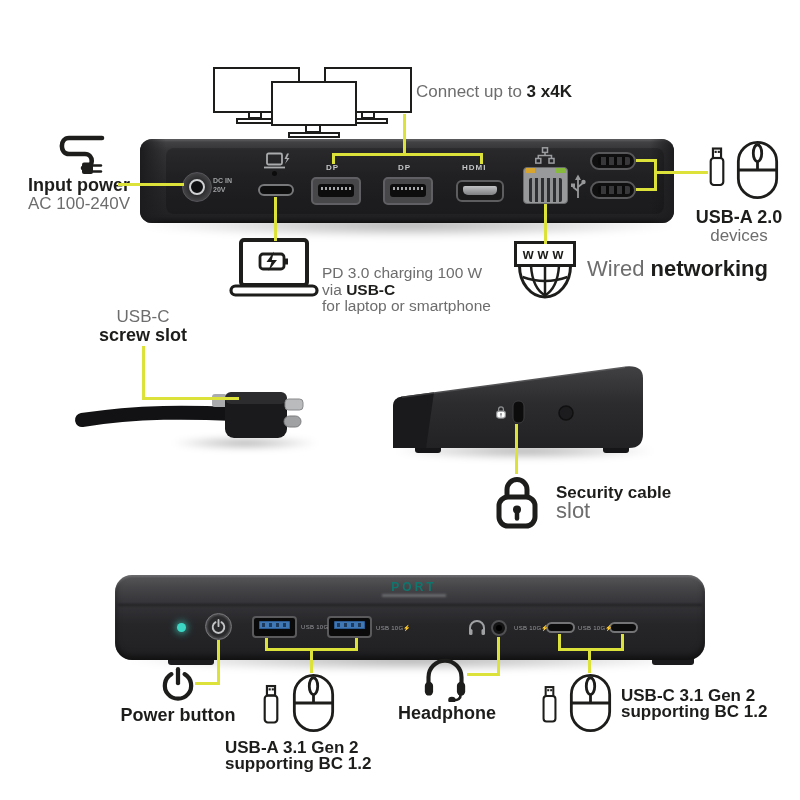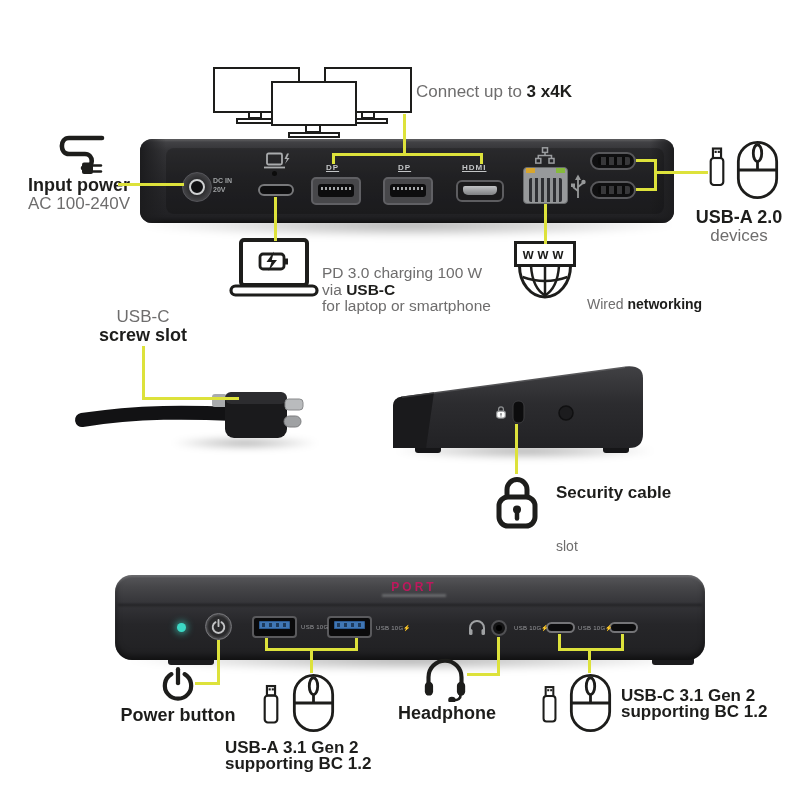--- a/index.html
+++ b/index.html
@@ -4,23 +4,23 @@
 <style>
   html,body{margin:0;padding:0;background:#fff;}
   #canvas{position:relative;width:800px;height:800px;background:#fff;overflow:hidden;
           font-family:"Liberation Sans",sans-serif;color:#1d1d1b;}
   .abs{position:absolute;}
   .cl{position:absolute;background:#dde23b;z-index:6;}
   .b{font-weight:bold;color:#1d1d1b;}
   .gray{color:#6e6d6d;}
   .t17{font-size:17px;line-height:18px;}
   .t18{font-size:18px;line-height:19px;}
-  .t16{font-size:14px;line-height:17px;margin-top:36px;}
+  .t16{font-size:22px;line-height:17px;}
   .t15{font-size:15.5px;line-height:16.5px;}
-  .plabel{position:absolute;font-size:8px;font-weight:bold;color:#c3c5c7;letter-spacing:1px;z-index:4;text-decoration:underline;}
+  .plabel{position:absolute;font-size:8px;font-weight:bold;color:#c3c5c7;letter-spacing:1px;z-index:4;}
   .tinylabel{position:absolute;font-size:6px;color:#96979a;letter-spacing:.3px;z-index:4;white-space:nowrap;}
   .mon{position:absolute;background:#fff;border:2.5px solid #1d1d1b;box-sizing:border-box;}
   .monpart{position:absolute;background:#fff;border:2.5px solid #1d1d1b;box-sizing:border-box;}
   .dockshadow{position:absolute;background:radial-gradient(ellipse at center,rgba(0,0,0,.30),rgba(0,0,0,0) 70%);filter:blur(3px);z-index:0;}
   .icon{position:absolute;z-index:4;color:#1d1d1b;}
   .port{position:absolute;box-sizing:border-box;z-index:3;}
   svg{display:block;}
 </style>
 </head>
 <body>
@@ -245,21 +245,21 @@
     <div class="t16 gray">slot</div>
   </div>
 
   <div class="dockshadow" style="left:122px;top:648px;width:576px;height:24px"></div>
   <div class="abs" style="left:168px;top:656px;width:46px;height:9px;border-radius:3px;background:#1b1b1d;z-index:1"></div>
   <div class="abs" style="left:652px;top:656px;width:42px;height:9px;border-radius:3px;background:#1b1b1d;z-index:1"></div>
   <div class="abs" style="left:115px;top:575px;width:590px;height:85px;border-radius:17px;z-index:2;
        background:linear-gradient(180deg,#57575b 0%,#464649 14%,#343438 34%,#262629 58%,#202022 100%);
        box-shadow:inset 0 2px 2px rgba(255,255,255,.14), inset 0 -4px 6px rgba(0,0,0,.5);"></div>
   <div class="abs" style="left:118px;top:604px;width:584px;height:2px;background:rgba(0,0,0,.35);filter:blur(1px);z-index:3"></div>
-  <div class="abs" style="left:368px;top:580px;width:92px;text-align:center;font-size:12px;font-weight:bold;letter-spacing:3px;color:#be185d;filter:blur(.7px);z-index:3">PORT</div>
+  <div class="abs" style="left:368px;top:580px;width:92px;text-align:center;font-size:12px;font-weight:bold;letter-spacing:3px;color:#0f766e;filter:blur(.7px);z-index:3">PORT</div>
   <div class="abs" style="left:382px;top:594px;width:64px;height:3px;background:#6f7073;filter:blur(1.2px);opacity:.85;z-index:3"></div>
 
   <div class="port" style="left:177px;top:623px;width:9px;height:9px;border-radius:50%;background:#3cd8c5;box-shadow:0 0 7px 1.5px rgba(60,216,197,.65)"></div>
   <div class="port" style="left:205px;top:613px;width:27px;height:27px;border-radius:50%;background:radial-gradient(circle,#2a2a2c 55%,#6b6b6e 80%);border:1px solid #76767a"></div>
   <svg class="icon" style="left:211px;top:619px;color:#c2c3c5;z-index:4" width="15" height="15">
       <use href="#sym-power"></use>
     </svg>
 
   <div class="port" style="left:252px;top:616px;width:45px;height:22px;border-radius:4px;background:#0a0a0b;border:2px solid #5a5a5d"></div>
   <div class="port" style="left:259px;top:621px;width:31px;height:8px;border-radius:1.5px;background:#4077b5;box-shadow:inset 0 0 0 1px #2b5a92"></div>

